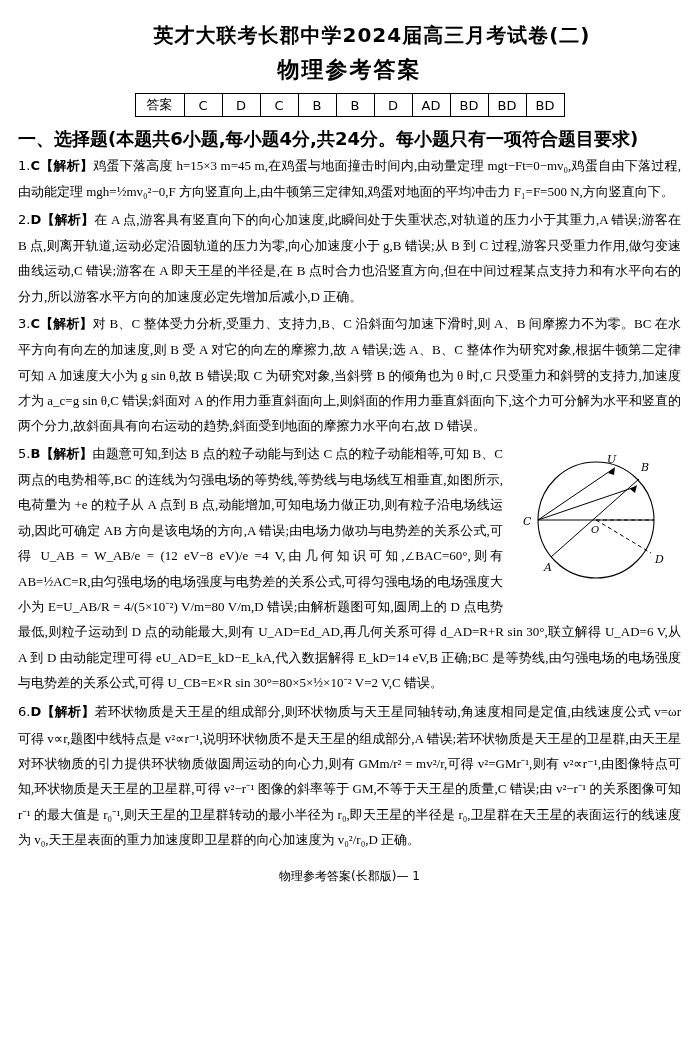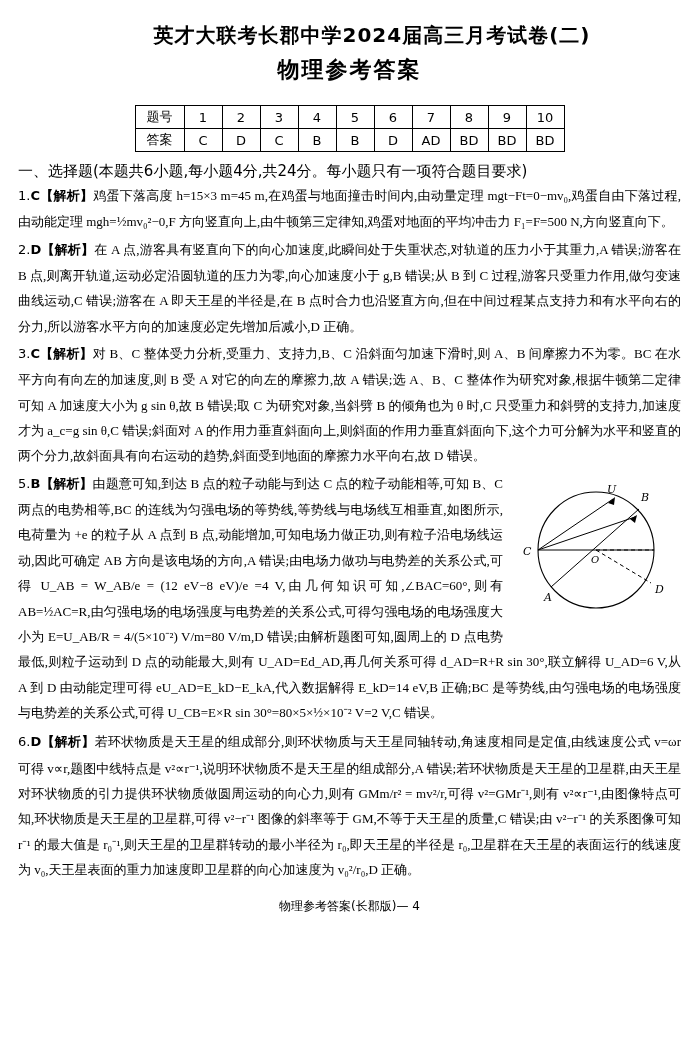--- a/index.html
+++ b/index.html
@@ -23,21 +23,21 @@
     letter-spacing:1px;
     margin:22px 0 6px 0;
     font-family:"DejaVu Sans", sans-serif;
     padding-left:45px;
   }
   .title2{
     text-align:center;
     font-size:22px;
     font-weight:bold;
     letter-spacing:2px;
-    margin:2px 0 20px 0;
+    margin:2px 0 8px 0;
     font-family:"DejaVu Sans", sans-serif;
   }
   .ans-table-wrap{
     display:flex;
     justify-content:center;
     margin:6px 0 10px 0;
   }
   table.ans{
     border-collapse:collapse;
     font-size:13px;
@@ -48,22 +48,22 @@
     height:20px;
     text-align:center;
     vertical-align:middle;
     font-family:"DejaVu Sans", sans-serif;
   }
   table.ans td.head{
     width:46px;
     font-weight:normal;
   }
   .section-head{
-    font-size:15px;
-    font-weight:normal;
+    font-size:18px;
+    font-weight:bold;
     margin:8px 18px 2px 18px;
     font-family:"DejaVu Sans", sans-serif;
   }
   .qbody{
     margin:0 18px;
     font-size:13px;
     line-height:1.95;
     text-align:justify;
   }
   .q{
@@ -92,33 +92,20 @@
 <body>
 
 <div class="page">
 
   <div class="title1">英才大联考长郡中学2024届高三月考试卷(二)</div>
   <div class="title2">物理参考答案</div>
 
   <div class="ans-table-wrap">
     <table class="ans">
       <tbody>
-          <tr>
-        <td class="head">题号</td>
-        <td>1</td>
-        <td>2</td>
-        <td>3</td>
-        <td>4</td>
-        <td>5</td>
-        <td>6</td>
-        <td>7</td>
-        <td>8</td>
-        <td>9</td>
-        <td>10</td>
-      </tr>
       <tr>
         <td class="head">答案</td>
         <td>C</td>
         <td>D</td>
         <td>C</td>
         <td>B</td>
         <td>B</td>
         <td>D</td>
         <td>AD</td>
         <td>BD</td>
@@ -170,15 +157,15 @@
     </div>
 
     <div class="clear"></div>
 
     <div class="q">
       <span class="qnum">6.</span><span class="qnum bold">D</span><span class="jx">【解析】</span><span>若环状物质是天王星的组成部分,则环状物质与天王星同轴转动,角速度相同是定值,由线速度公式 v=ωr 可得 v∝r,题图中线特点是 v²∝r⁻¹,说明环状物质不是天王星的组成部分,A 错误;若环状物质是天王星的卫星群,由天王星对环状物质的引力提供环状物质做圆周运动的向心力,则有 GMm/r² = mv²/r,可得 v²=GMr⁻¹,则有 v²∝r⁻¹,由图像特点可知,环状物质是天王星的卫星群,可得 v²−r⁻¹ 图像的斜率等于 GM,不等于天王星的质量,C 错误;由 v²−r⁻¹ 的关系图像可知 r⁻¹ 的最大值是 r₀⁻¹,则天王星的卫星群转动的最小半径为 r₀,即天王星的半径是 r₀,卫星群在天王星的表面运行的线速度为 v₀,天王星表面的重力加速度即卫星群的向心加速度为 v₀²/r₀,D 正确。</span>
     </div>
 
   </div>
 
-  <div class="footer">物理参考答案(长郡版)— 4</div>
+  <div class="footer">物理参考答案(长郡版)— 1</div>
 
 </div>
 
 </body></html>

